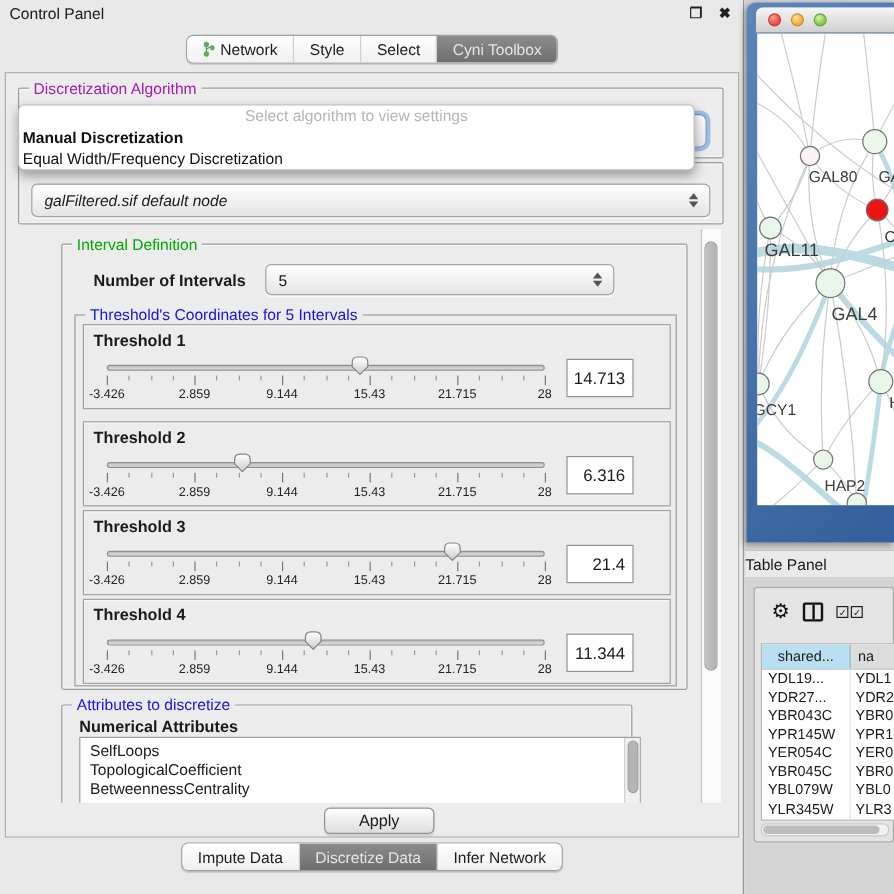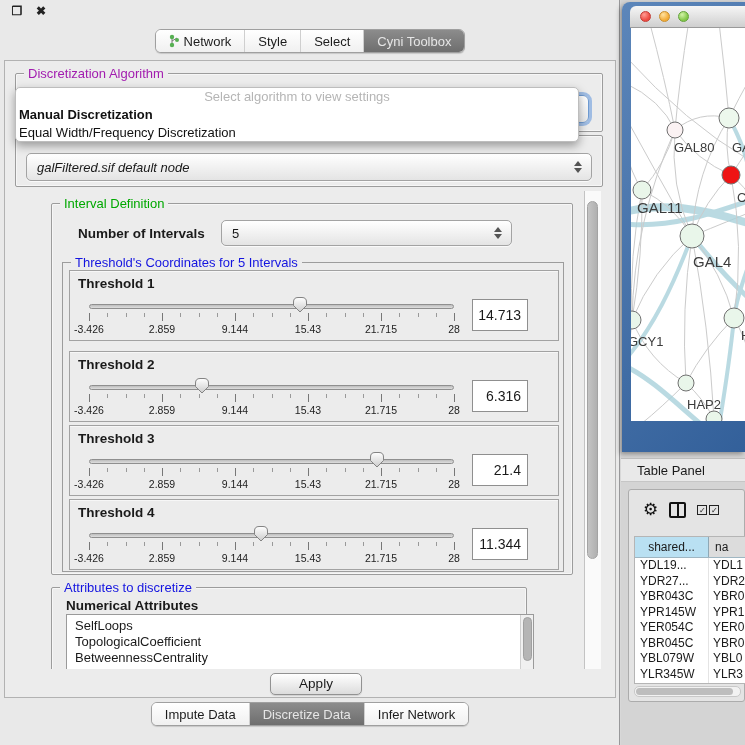--- a/index.html
+++ b/index.html
@@ -81,21 +81,21 @@
   #right-side { position:absolute; left:621px; top:0; width:124px; height:745px; background:#d4d4d4; }
 
   #net-window { position:absolute; left:1px; top:2px; width:123px; height:450px; background:linear-gradient(135deg,#5c86ba,#33609a); border-radius:8px 0 0 0; box-shadow:-2px 2px 5px rgba(0,0,0,.35); }
   #net-titlebar { position:absolute; left:8px; top:4px; right:0; height:22px; background:linear-gradient(#f6f6f6,#cfcfcf); border-radius:6px 0 0 0; border-bottom:1px solid #9a9a9a; }
   .tl { position:absolute; top:5px; width:11px; height:11px; border-radius:50%; }
   #tl-close { left:10px; background:radial-gradient(circle at 35% 30%, #ff9c94, #ee4b42 65%); border:1px solid #c33a34; }
   #tl-min { left:29px; background:radial-gradient(circle at 35% 30%, #ffe2a0, #f3ac38 65%); border:1px solid #c98f2d; }
   #tl-zoom { left:48px; background:radial-gradient(circle at 35% 30%, #d2f3a8, #84c84a 65%); border:1px solid #63a33a; }
   #net-canvas { position:absolute; left:9px; top:26px; width:114px; height:393px; background:#ffffff; overflow:hidden; }
 
-  #tp-titlebar { position:absolute; left:0; top:458px; width:124px; height:24px; background:#e9e9e9; border-top:1px solid #bdbdbd; border-bottom:1px solid #c6c6c6; font-size:13px; line-height:23px; padding-left:16px; }
+  #tp-titlebar { position:absolute; left:0; top:458px; width:124px; height:24px; background:#e9e9e9; border-top:1px solid #bdbdbd; border-bottom:1px solid #c6c6c6; font-size:13px; line-height:23px; padding-left:0; }
   #table-panel { position:absolute; left:7px; top:489px; width:117px; height:213px; background:#e4e4e4; border:1px solid #acacac; border-radius:3px; }
   #tp-toolbar { position:absolute; left:0; top:0; width:100%; height:40px; display:flex; align-items:center; gap:11px; padding-left:14px; }
   #gear-icon { font-size:17px; color:#111; line-height:18px; }
   #split-icon { width:17px; height:16px; border:2px solid #111; border-radius:2px; position:relative; }
   #split-icon::after { content:''; position:absolute; left:50%; top:0; bottom:0; width:2px; background:#111; transform:translateX(-50%); }
   .chk { width:10px; height:10px; border:1.5px solid #222; font-size:8px; line-height:9px; text-align:center; color:#222; }
   #tp-checks { display:flex; gap:2px; }
   #tp-table { position:absolute; left:5px; top:46px; width:130px; height:148px; background:#ffffff; border:1px solid #b5b5b5; overflow:hidden; font-size:12px; }
   #tp-header { display:flex; height:21px; border-bottom:1px solid #9fb6c2; }
   #tp-header .hc1 { width:74px; background:#b9e0f2; border-right:1px solid #8fa8b5; text-align:center; line-height:20px; overflow:hidden; white-space:nowrap; }
@@ -106,20 +106,21 @@
   #tp-hscroll { position:absolute; left:5px; top:196px; width:107px; height:11px; background:#f2f2f2; border:1px solid #c8c8c8; border-radius:5px; }
   #tp-hscroll .thumb { position:absolute; left:1px; top:1px; width:97px; height:7px; background:#bdbdbd; border-radius:4px; }
 
   svg text { font-family:"Liberation Sans", sans-serif; fill:#3c3c3c; }
 </style>
 </head>
 <body>
 
 <div id="control-panel">
   <div id="cp-titlebar">
+    <span id="cp-title">Control Panel</span>
     <span class="cp-wbtn">❐</span>
     <span class="cp-wbtn">✖</span>
   </div>
 
   <div id="top-tabs">
     <div class="tabstrip" id="top-tabstrip">
         <div class="tab">
           <svg width="10" height="14" viewBox="0 0 10 14">
             <line x1="3" y1="3" x2="3" y2="11" stroke="#7a7a7a"></line>
             <line x1="3" y1="7" x2="8" y2="4" stroke="#7a7a7a"></line>

